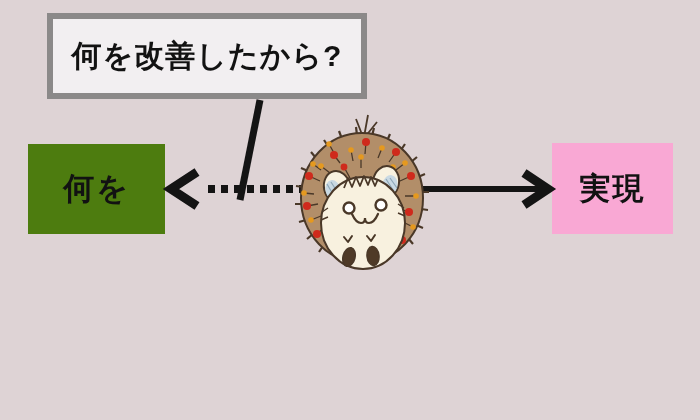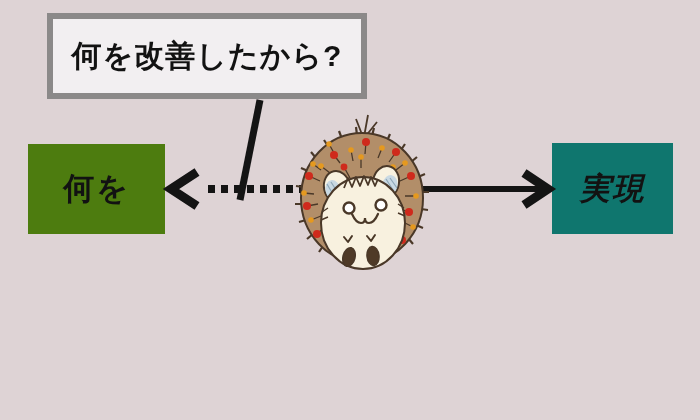--- a/index.html
+++ b/index.html
@@ -31,21 +31,21 @@
 <div class="stage" style="background: rgb(222, 211, 213);">
 
   <div class="callout" style="background: rgb(242, 239, 241); border-color: rgb(139, 137, 137);">
     <span class="callout-text">何を改善したから?</span>
   </div>
 
   <div class="label-box box-left" style="background: #4d7c0f;">
     <span class="label">何を</span>
   </div>
 
-  <div class="label-box box-right" style="background: #0f766e; font-style: italic;">
+  <div class="label-box box-right" style="background: #f9a8d4;">
     <span class="label">実現</span>
   </div>
 
   <svg class="overlay" width="700" height="420" viewBox="0 0 700 420">
 
     <path d="M260 100 L240 200" fill="none" stroke-width="7" style="stroke: rgb(20, 20, 20);"></path>
 
     <g fill="none" style="stroke: rgb(20, 20, 20);">
       <path d="M306 189 H203" stroke-width="8" stroke-dasharray="7 6"></path>
       <path d="M197 172 L171 189 L197 206" stroke-width="9"></path>

